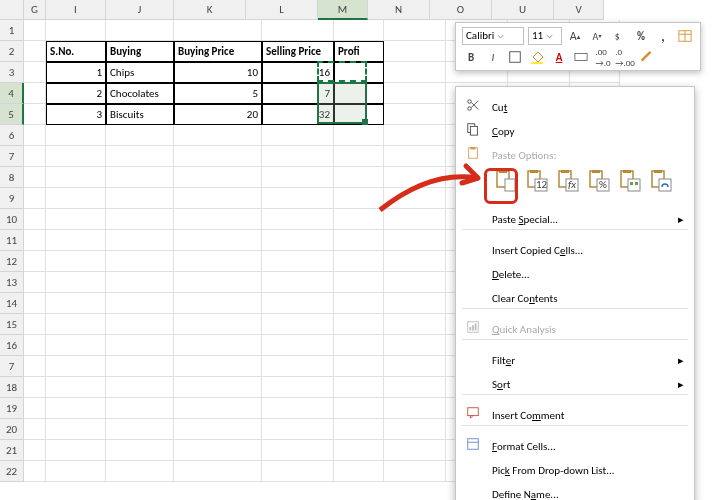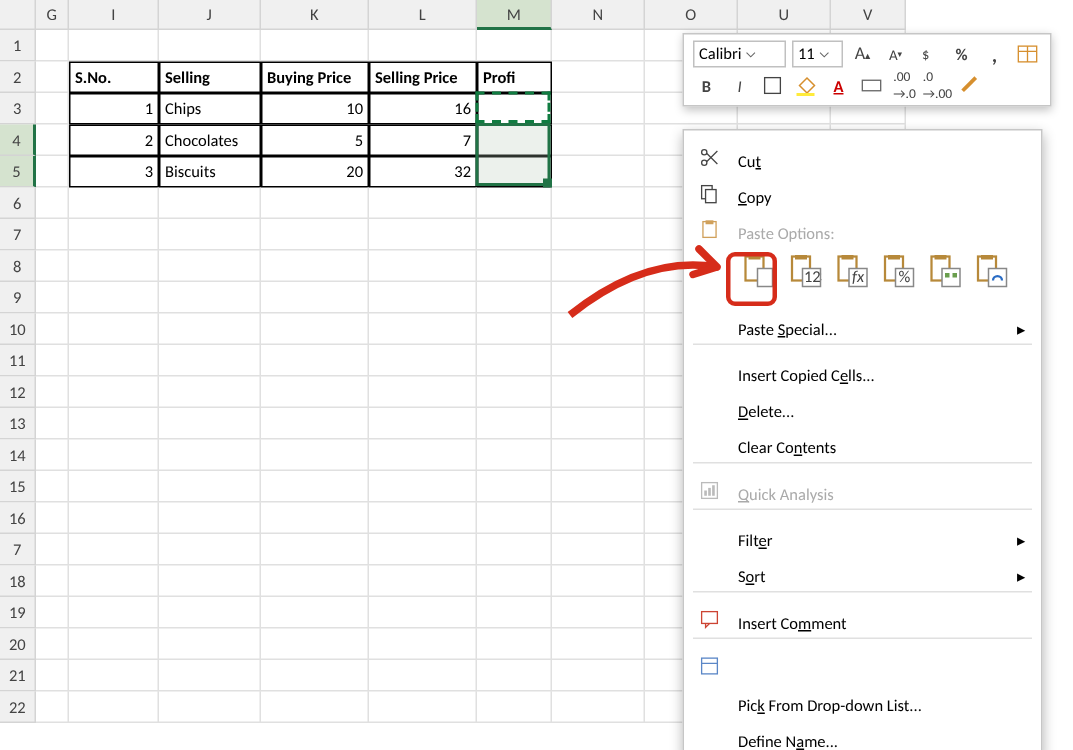--- a/index.html
+++ b/index.html
@@ -8,21 +8,21 @@
 .colhdr{display:flex;height:20px;}
 .colhdr div{background:#f0f0f0;border-right:1px solid #d4d4d4;border-bottom:1px solid #d4d4d4;text-align:center;line-height:20px;color:#444;}
 .colhdr .sel{background:#d5e3cf;border-bottom:2px solid #217346;}
 .rows{display:flex;}
 .rowhdrs{display:flex;flex-direction:column;}
 .rowhdrs div{width:24px;height:21px;background:#f0f0f0;border-right:1px solid #d4d4d4;border-bottom:1px solid #d4d4d4;text-align:center;line-height:21px;color:#444;}
 .rowhdrs .sel{background:#d5e3cf;border-right:2px solid #217346;}
 .cells{position:relative;}
 .crow{display:flex;height:21px;}
 .cell{border-right:1px solid #e0e0e0;border-bottom:1px solid #e0e0e0;padding:0 3px;line-height:20px;overflow:hidden;white-space:nowrap;}
-.wG{width:22px;}.wI{width:60px;}.wJ{width:68px;}.wK{width:72px;}.wL{width:72px;}.wM{width:50px;}.wN{width:62px;}.wO{width:62px;}.wU{width:62px;}.wV{width:50px;}
+.wG{width:22px;}.wI{width:60px;}.wJ{width:68px;}.wK{width:88px;}.wL{width:72px;}.wM{width:50px;}.wN{width:62px;}.wO{width:62px;}.wU{width:62px;}.wV{width:50px;}
 .th{background:#fff;font-weight:bold;text-align:left;border:1px solid #000;}
 .td{border:1px solid #000;}
 .tr{text-align:right;}
 .marq{position:absolute;border:2px dashed #107c41;pointer-events:none;}
 .selbox{position:absolute;border:2px solid #217346;background:rgba(180,200,180,.25);pointer-events:none;}
 .selbox::after{content:"";position:absolute;right:-3px;bottom:-3px;width:6px;height:6px;background:#217346;}
 
 .mini{position:absolute;background:#fff;border:1px solid #c6c6c6;box-shadow:0 2px 6px rgba(0,0,0,.25);padding:4px 6px;display:flex;flex-direction:column;gap:3px;}
 .mini .r{display:flex;align-items:center;gap:4px;}
 .fsel{border:1px solid #c0c0c0;height:18px;line-height:16px;padding:0 3px;font-size:11px;background:#fff;display:flex;align-items:center;gap:3px;}
@@ -94,21 +94,21 @@
           <div class="cell wL"></div>
           <div class="cell wM"></div>
           <div class="cell wN"></div>
           <div class="cell wO"></div>
           <div class="cell wU"></div>
           <div class="cell wV"></div>
         </div>
         <div class="crow">
           <div class="cell wG"></div>
           <div class="cell wI th">S.No.</div>
-          <div class="cell wJ th">Selling</div>
+          <div class="cell wJ th">Buying</div>
           <div class="cell wK th">Buying Price</div>
           <div class="cell wL th">Selling Price</div>
           <div class="cell wM th">Profi</div>
           <div class="cell wN"></div>
           <div class="cell wO"></div>
           <div class="cell wU"></div>
           <div class="cell wV"></div>
         </div>
         <div class="crow">
           <div class="cell wG"></div>
@@ -551,20 +551,21 @@
       <span class="lbl"><span>Insert Co<span class="uline">m</span>ment</span></span>
     </div>
   <div class="sep"></div>
   <div class="item">
       <span class="ico">
         <svg width="14" height="14" viewBox="0 0 16 16">
           <rect x="2" y="2" width="12" height="12" fill="none" stroke="#5b87c7"></rect>
           <line x1="2" y1="6" x2="14" y2="6" stroke="#5b87c7"></line>
         </svg>
       </span>
+      <span class="lbl"><span><span class="uline">F</span>ormat Cells...</span></span>
     </div>
   <div class="item">
       <span class="ico"></span>
       <span class="lbl"><span>Pic<span class="uline">k</span> From Drop-down List...</span></span>
     </div>
   <div class="item">
       <span class="ico"></span>
       <span class="lbl"><span>Define N<span class="uline">a</span>me...</span></span>
     </div>
 

